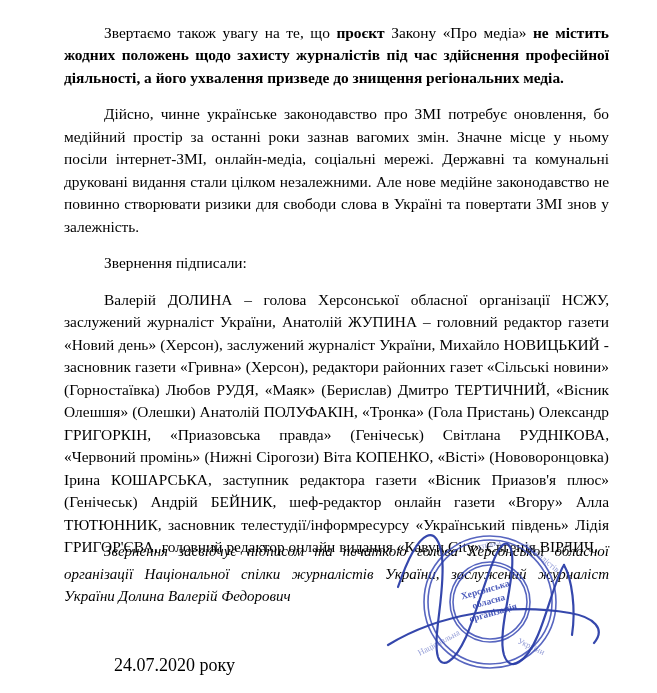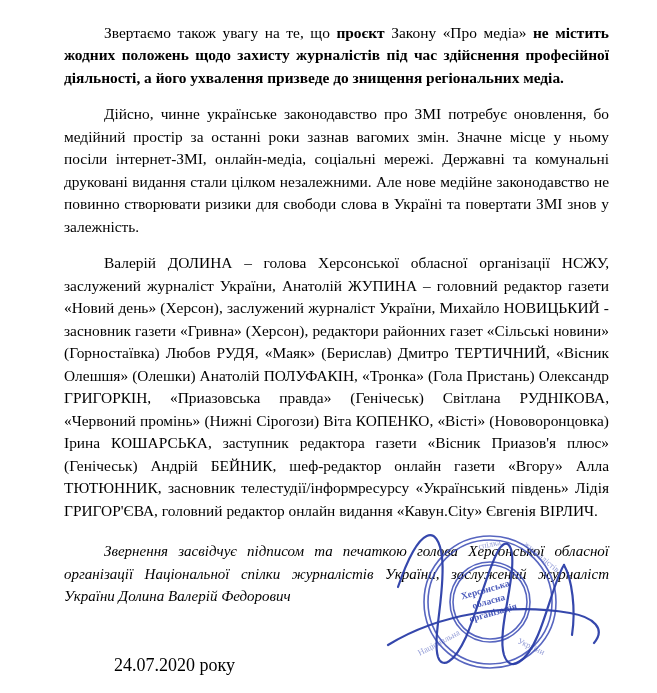--- a/index.html
+++ b/index.html
@@ -85,20 +85,21 @@
 <div class="page">
 
   <div class="body-text">
 
     <p>
       <span>Звертаємо також увагу на те, що </span><span class="b">проєкт </span><span>Закону «Про медіа» </span><span class="b">не містить жодних положень щодо захисту журналістів під час здійснення професійної діяльності, а його ухвалення призведе до знищення регіональних медіа.</span>
     </p>
 
     <p>Дійсно, чинне українське законодавство про ЗМІ потребує оновлення, бо медійний простір за останні роки зазнав вагомих змін. Значне місце у ньому посіли інтернет-ЗМІ, онлайн-медіа, соціальні мережі. Державні та комунальні друковані видання стали цілком незалежними. Але нове медійне законодавство не повинно створювати ризики для свободи слова в Україні та повертати ЗМІ знов у залежність.</p>
 
+    <p>Звернення підписали:</p>
 
     <p>Валерій ДОЛИНА – голова Херсонської обласної організації НСЖУ, заслужений журналіст України, Анатолій ЖУПИНА – головний редактор газети «Новий день» (Херсон), заслужений журналіст України, Михайло НОВИЦЬКИЙ - засновник газети «Гривна» (Херсон), редактори районних газет «Сільські новини» (Горностаївка) Любов РУДЯ, «Маяк» (Берислав) Дмитро ТЕРТИЧНИЙ, «Вісник Олешшя» (Олешки) Анатолій ПОЛУФАКІН, «Тронка» (Гола Пристань) Олександр ГРИГОРКІН, «Приазовська правда» (Генічеськ) Світлана РУДНІКОВА, «Червоний промінь» (Нижні Сірогози) Віта КОПЕНКО, «Вісті» (Нововоронцовка) Ірина КОШАРСЬКА, заступник редактора газети «Вісник Приазов'я плюс» (Генічеськ) Андрій БЕЙНИК, шеф-редактор онлайн газети «Вгору» Алла ТЮТЮННИК, засновник телестудії/інформресурсу «Український південь» Лідія ГРИГОР'ЄВА, головний редактор онлайн видання «Кавун.City» Євгенія ВІРЛИЧ.</p>
 
   </div>
 
   <div class="sig-block">
     <p>Звернення засвідчує підписом та печаткою голова Херсонської обласної організації Національної спілки журналістів України, заслужений журналіст України Долина Валерій Федорович</p>
   </div>
 
   <div class="date-line">24.07.2020 року</div>

